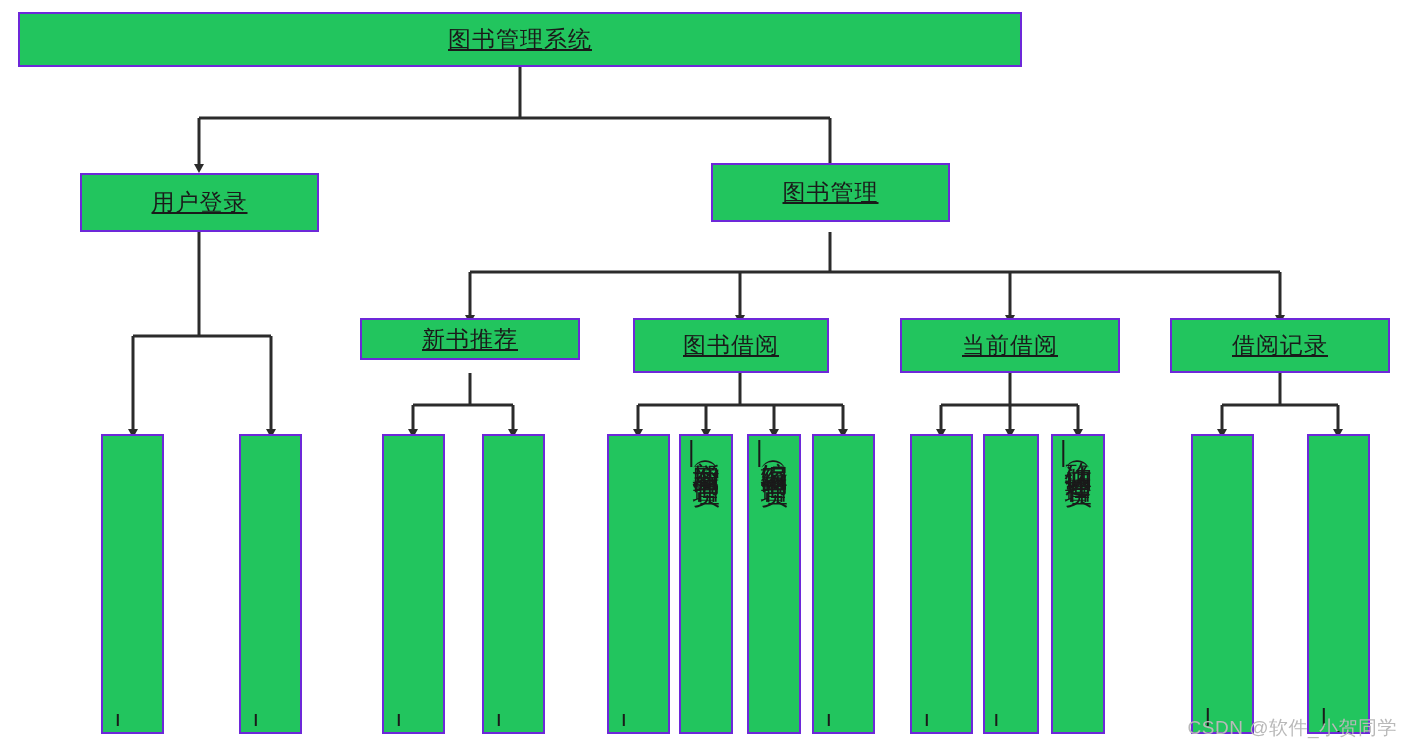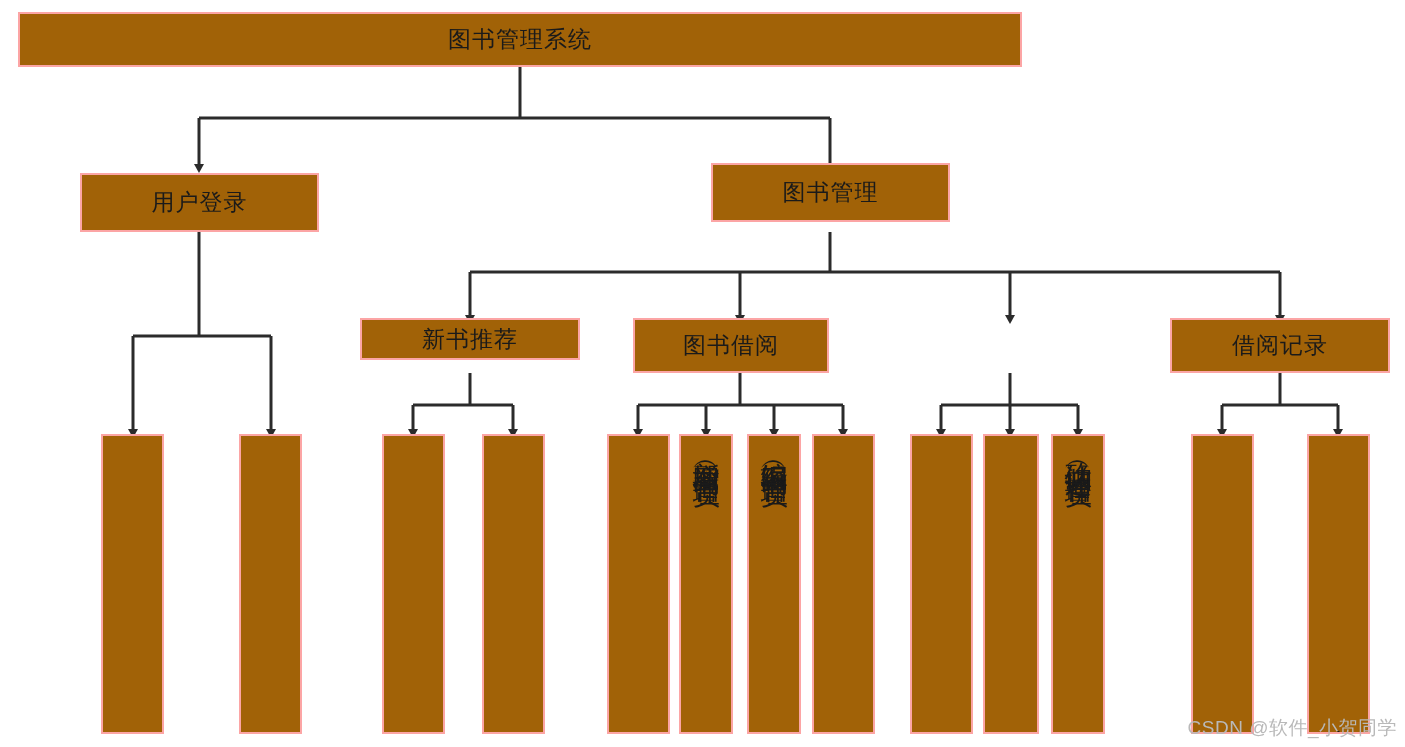--- a/index.html
+++ b/index.html
@@ -21,27 +21,28 @@
     position: absolute;
     left: 0;
     top: 0;
     width: 1405px;
     height: 747px;
     pointer-events: none;
   }
   .node {
     position: absolute;
     box-sizing: border-box;
-    border: 2px solid #fca5a5;
-    background: #a16207;
+    border: 2px solid #6d28d9;
+    background: #22c55e;
     color: #1a1a1a;
     display: flex;
     align-items: center;
     justify-content: center;
     overflow: hidden;
+    text-decoration: underline;
   }
   .node .label {
     display: block;
     white-space: nowrap;
   }
   
   .node.horiz {
     font-size: 23px;
     letter-spacing: 1px;
   }
@@ -140,20 +141,23 @@
   <div class="node horiz" style="left:711px; top:163px; width:239px; height:59px;">
     <span class="label">图书管理</span>
   </div>
 
   <div class="node horiz" style="left:360px; top:318px; width:220px; height:42px;">
     <span class="label">新书推荐</span>
   </div>
   <div class="node horiz" style="left:633px; top:318px; width:196px; height:55px;">
     <span class="label">图书借阅</span>
   </div>
+  <div class="node horiz" style="left:900px; top:318px; width:220px; height:55px;">
+    <span class="label">当前借阅</span>
+  </div>
   <div class="node horiz" style="left:1170px; top:318px; width:220px; height:55px;">
     <span class="label">借阅记录</span>
   </div>
 
   <div class="node vert" style="left:101px; top:434px; width:63px; height:300px;">
     <span class="label">用户登录</span>
   </div>
   <div class="node vert" style="left:239px; top:434px; width:63px; height:300px;">
     <span class="label">注销登录</span>
   </div>

